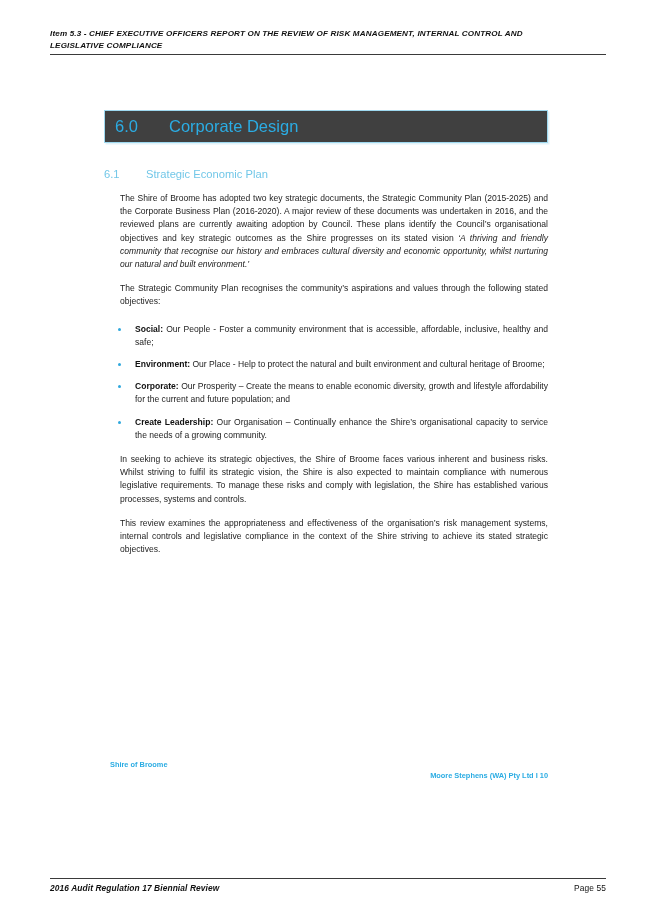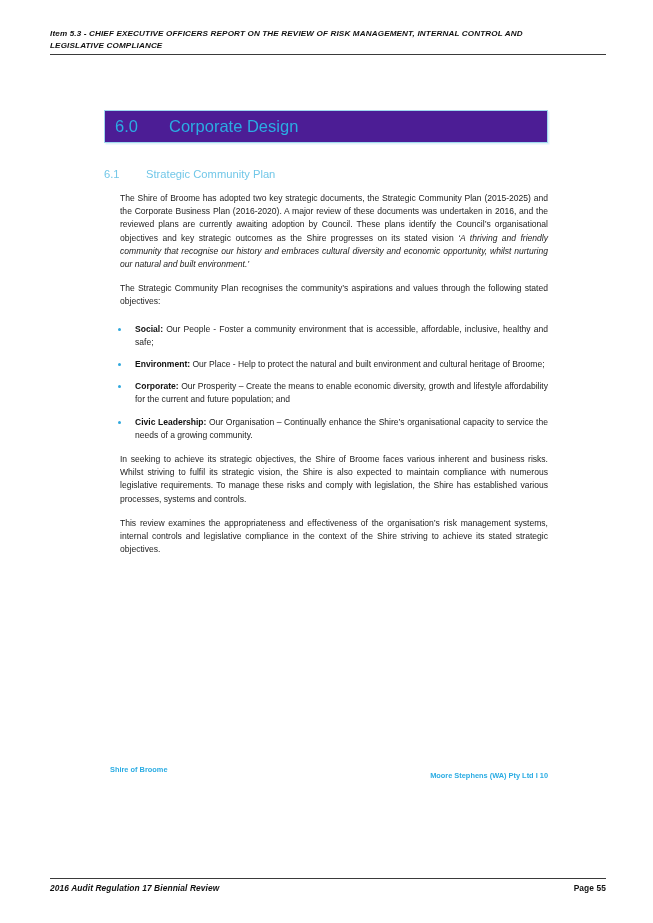--- a/index.html
+++ b/index.html
@@ -48,21 +48,21 @@
   }
 
   
   .section-title-box {
     border: 1.3px solid #9ed8ef;
     box-shadow: 1.5px 1.5px 0 0 rgba(160,215,236,0.30);
     height: 33px;
     display: flex;
     align-items: center;
     box-sizing: border-box;
-    background: #4c1d95;
+    background: #404040;
     margin-bottom: 25px;
   }
   .section-title-box .sec-num {
     color: #2bace3;
     font-size: 16.5px;
     font-weight: normal;
     padding-left: 10px;
     width: 54px;
     flex: 0 0 auto;
   }
@@ -131,21 +131,21 @@
   }
 
   
   #report-footer {
     position: absolute;
     left: 110px;
     top: 760px;
     width: 438px;
     display: flex;
     justify-content: space-between;
-    align-items: center;
+    align-items: flex-start;
   }
   #report-footer .left-block {
     font-size: 7.4px;
     line-height: 10.6px;
     font-weight: bold;
     color: #2bace3;
   }
   #report-footer .right-block {
     font-size: 7.4px;
     line-height: 10.6px;
@@ -172,21 +172,21 @@
     align-items: flex-end;
   }
   #page-footer .ftr-left {
     font-style: italic;
     font-weight: bold;
     font-size: 8.4px;
     color: #111111;
     letter-spacing: 0.1px;
   }
   #page-footer .ftr-right {
-    font-weight: bold;
+    font-weight: normal;
     font-size: 8.4px;
     color: #111111;
     letter-spacing: 0.1px;
   }
 </style>
 </head>
 <body>
 
 <div id="doc-header">
   <div class="hdr-text">Item 5.3 - CHIEF EXECUTIVE OFFICERS REPORT ON THE REVIEW OF RISK MANAGEMENT, INTERNAL CONTROL AND</div>
@@ -196,39 +196,39 @@
 
 <div id="content">
 
   <div class="section-title-box">
     <span class="sec-num">6.0</span>
     <span class="sec-name">Corporate Design</span>
   </div>
 
   <div class="subheading">
     <span class="sub-num">6.1</span>
-    <span class="sub-name">Strategic Community Plan</span>
+    <span class="sub-name">Strategic Economic Plan</span>
   </div>
 
   <p class="body-par"><span>The Shire of Broome has adopted two key strategic documents, the Strategic Community Plan (2015-2025) and the Corporate Business Plan (2016-2020). A major review of these documents was undertaken in 2016, and the reviewed plans are currently awaiting adoption by Council. These plans identify the Council’s organisational objectives and key strategic outcomes as the Shire progresses on its stated vision </span><span class="ital">‘A thriving and friendly community that recognise our history and embraces cultural diversity and economic opportunity, whilst nurturing our natural and built environment.’</span></p>
 
   <p class="body-par">The Strategic Community Plan recognises the community’s aspirations and values through the following stated objectives:</p>
 
   <ul class="objectives">
     <li>
       <span class="dot"></span><span class="lead">Social:</span><span> Our People - Foster a community environment that is accessible, affordable, inclusive, healthy and safe;</span>
     </li>
     <li>
       <span class="dot"></span><span class="lead">Environment:</span><span> Our Place - Help to protect the natural and built environment and cultural heritage of Broome;</span>
     </li>
     <li>
       <span class="dot"></span><span class="lead">Corporate:</span><span> Our Prosperity – Create the means to enable economic diversity, growth and lifestyle affordability for the current and future population; and</span>
     </li>
     <li>
-      <span class="dot"></span><span class="lead">Civic Leadership:</span><span> Our Organisation – Continually enhance the Shire’s organisational capacity to service the needs of a growing community.</span>
+      <span class="dot"></span><span class="lead">Create Leadership:</span><span> Our Organisation – Continually enhance the Shire’s organisational capacity to service the needs of a growing community.</span>
     </li>
   </ul>
 
   <p class="body-par">In seeking to achieve its strategic objectives, the Shire of Broome faces various inherent and business risks. Whilst striving to fulfil its strategic vision, the Shire is also expected to maintain compliance with numerous legislative requirements. To manage these risks and comply with legislation, the Shire has established various processes, systems and controls.</p>
 
   <p class="body-par">This review examines the appropriateness and effectiveness of the organisation’s risk management systems, internal controls and legislative compliance in the context of the Shire striving to achieve its stated strategic objectives.</p>
 
 </div>
 
 <div id="report-footer">

